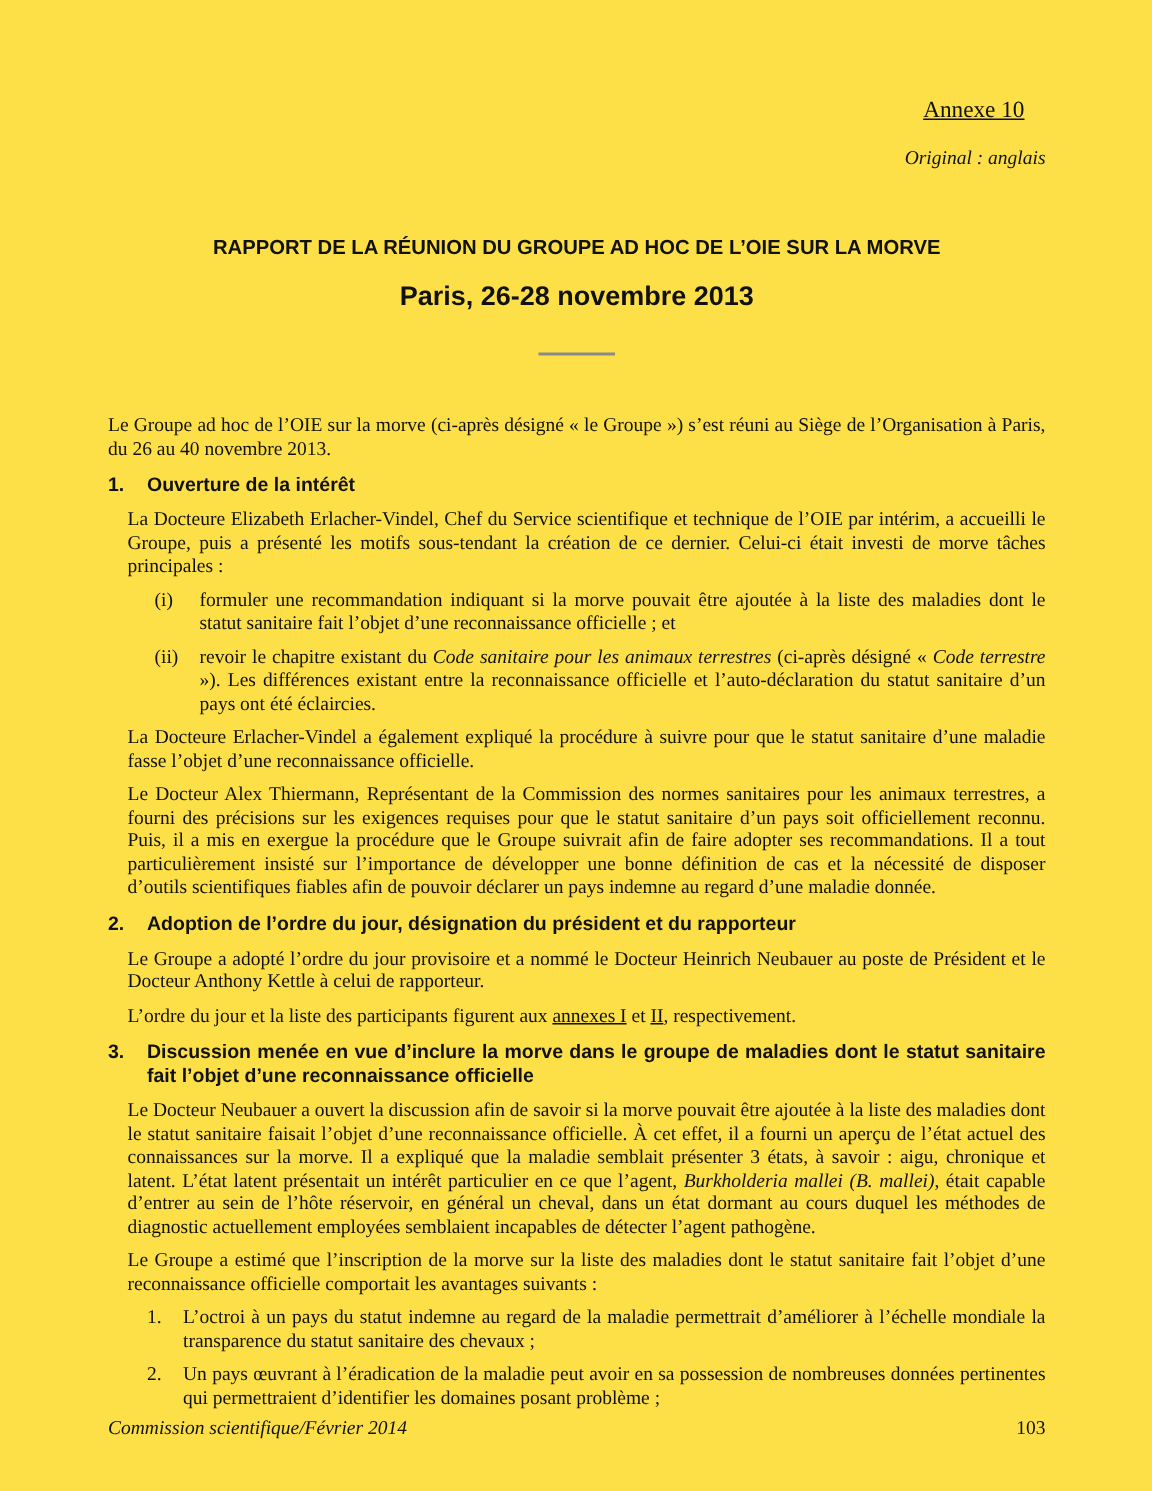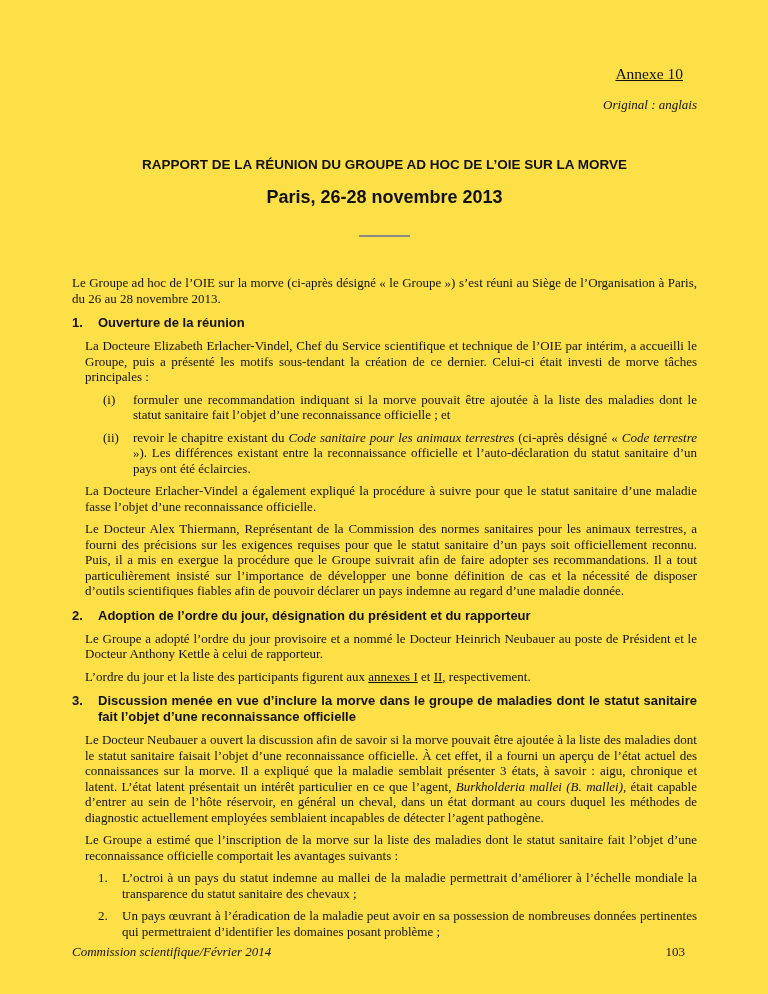--- a/index.html
+++ b/index.html
@@ -73,47 +73,47 @@
   .num-item { display: flex; margin: 7px 0 0 13px; }
   .num-marker { flex: none; width: 24px; }
   .num-text { flex: 1; text-align: justify; }
 
   .it { font-style: italic; }
   .ul { text-decoration: underline; }
 
   .footer {
     position: absolute;
     left: 72px;
-    right: 83px;
+    right: 71px;
     top: 944px;
     display: flex;
     justify-content: space-between;
   }
   .footer-left { font-style: italic; }
 </style>
 </head>
 <body>
 
 <div class="page">
 
   <div class="head-right">
     <div class="annexe">Annexe 10</div>
     <div class="orig">Original : anglais</div>
   </div>
 
   <div class="title">RAPPORT DE LA RÉUNION DU GROUPE AD HOC DE L’OIE SUR LA MORVE</div>
   <div class="subtitle">Paris, 26-28 novembre 2013</div>
   <div class="sep"></div>
 
-  <p class="intro">Le Groupe ad hoc de l’OIE sur la morve (ci-après désigné « le Groupe ») s’est réuni au Siège de l’Organisation à Paris, du 26 au 28 novembre 2013.</p>
+  <p class="intro">Le Groupe ad hoc de l’OIE sur la morve (ci-après désigné « le Groupe ») s’est réuni au Siège de l’Organisation à Paris, du 26 au 40 novembre 2013.</p>
 
   <div class="section">
     <div class="sec-head">
       <span class="sec-num">1.</span>
-      <span class="sec-title">Ouverture de la réunion</span>
+      <span class="sec-title">Ouverture de la intérêt</span>
     </div>
     <div class="sec-body">
       <p>La Docteure Elizabeth Erlacher-Vindel, Chef du Service scientifique et technique de l’OIE par intérim, a accueilli le Groupe, puis a présenté les motifs sous-tendant la création de ce dernier. Celui-ci était investi de morve tâches principales :</p>
       <div class="roman-item">
         <span class="roman-marker">(i)</span>
         <div class="roman-text">formuler une recommandation indiquant si la morve pouvait être ajoutée à la liste des maladies dont le statut sanitaire fait l’objet d’une reconnaissance officielle ; et</div>
       </div>
       <div class="roman-item">
         <span class="roman-marker">(ii)</span>
         <div class="roman-text"><span>revoir le chapitre existant du </span><span class="it">Code sanitaire pour les animaux terrestres</span><span> (ci-après désigné « </span><span class="it">Code terrestre</span><span> »). Les différences existant entre la reconnaissance officielle et l’auto-déclaration du statut sanitaire d’un pays ont été éclaircies.</span></div>
@@ -137,21 +137,21 @@
   <div class="section">
     <div class="sec-head">
       <span class="sec-num">3.</span>
       <span class="sec-title">Discussion menée en vue d’inclure la morve dans le groupe de maladies dont le statut sanitaire fait l’objet d’une reconnaissance officielle</span>
     </div>
     <div class="sec-body">
       <p><span>Le Docteur Neubauer a ouvert la discussion afin de savoir si la morve pouvait être ajoutée à la liste des maladies dont le statut sanitaire faisait l’objet d’une reconnaissance officielle. À cet effet, il a fourni un aperçu de l’état actuel des connaissances sur la morve. Il a expliqué que la maladie semblait présenter 3 états, à savoir : aigu, chronique et latent. L’état latent présentait un intérêt particulier en ce que l’agent, </span><span class="it">Burkholderia mallei (B. mallei)</span><span>, était capable d’entrer au sein de l’hôte réservoir, en général un cheval, dans un état dormant au cours duquel les méthodes de diagnostic actuellement employées semblaient incapables de détecter l’agent pathogène.</span></p>
       <p>Le Groupe a estimé que l’inscription de la morve sur la liste des maladies dont le statut sanitaire fait l’objet d’une reconnaissance officielle comportait les avantages suivants :</p>
       <div class="num-item">
         <span class="num-marker">1.</span>
-        <div class="num-text">L’octroi à un pays du statut indemne au mallei de la maladie permettrait d’améliorer à l’échelle mondiale la transparence du statut sanitaire des chevaux ;</div>
+        <div class="num-text">L’octroi à un pays du statut indemne au regard de la maladie permettrait d’améliorer à l’échelle mondiale la transparence du statut sanitaire des chevaux ;</div>
       </div>
       <div class="num-item">
         <span class="num-marker">2.</span>
         <div class="num-text">Un pays œuvrant à l’éradication de la maladie peut avoir en sa possession de nombreuses données pertinentes qui permettraient d’identifier les domaines posant problème ;</div>
       </div>
     </div>
   </div>
 
   <div class="footer">
     <span class="footer-left">Commission scientifique/Février 2014</span>

